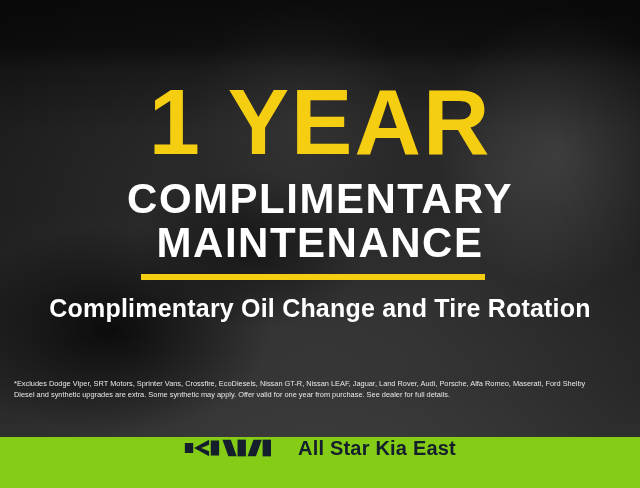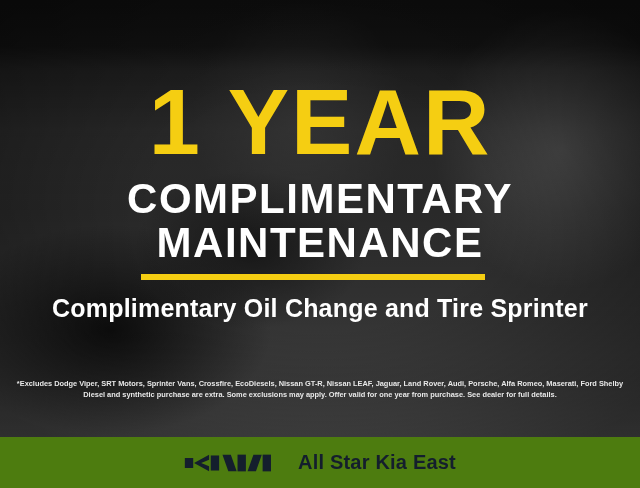--- a/index.html
+++ b/index.html
@@ -122,35 +122,34 @@
   .offer-2 { top: 323px; }
 
   .fineprint {
     position: absolute;
     left: 14px;
     right: 14px;
     top: 378px;
     color: #e8e8e8;
     font-size: 7.4px;
     line-height: 11px;
-    text-align: center;
-    font-weight: bold;
+    text-align: left;
+    font-weight: normal;
   }
   .fineprint div { white-space: nowrap; }
 
   
   .dealerbar {
     position: absolute;
     left: 0;
     top: 437px;
     width: 640px;
     height: 51px;
-    background: #4d7c0f;
+    background: #84cc16;
     display: flex;
-    align-items: center;
     justify-content: center;
     gap: 22px;
   }
   .kia-logo {
     display: block;
     width: 92px;
     height: 22px;
   }
   .dealer-name {
     color: #141E2D;
@@ -173,26 +172,26 @@
     <div class="content">
 
       <div class="headline">1 YEAR</div>
 
       <div class="subhead subhead-1">COMPLIMENTARY</div>
 
       <div class="subhead subhead-2">MAINTENANCE</div>
 
       <div class="divider"></div>
 
-      <div class="offer offer-1">Complimentary Oil Change and Tire Sprinter</div>
+      <div class="offer offer-1">Complimentary Oil Change and Tire Rotation</div>
 
 
       <div class="fineprint">
         <div>*Excludes Dodge Viper, SRT Motors, Sprinter Vans, Crossfire, EcoDiesels, Nissan GT-R, Nissan LEAF, Jaguar, Land Rover, Audi, Porsche, Alfa Romeo, Maserati, Ford Shelby</div>
-        <div>Diesel and synthetic purchase are extra. Some exclusions may apply. Offer valid for one year from purchase. See dealer for full details.</div>
+        <div>Diesel and synthetic upgrades are extra. Some synthetic may apply. Offer valid for one year from purchase. See dealer for full details.</div>
       </div>
 
     </div>
   </div>
 
   <div class="dealerbar">
     <svg class="kia-logo" viewBox="0 0 220 52" aria-hidden="true">
       <g fill="#141E2D">
         <path d="M2 14 L22 14 L22 38 L2 38 Z"></path>
         <path d="M24 26 L60 6 L60 18 L41 26 L60 34 L60 46 Z"></path>

